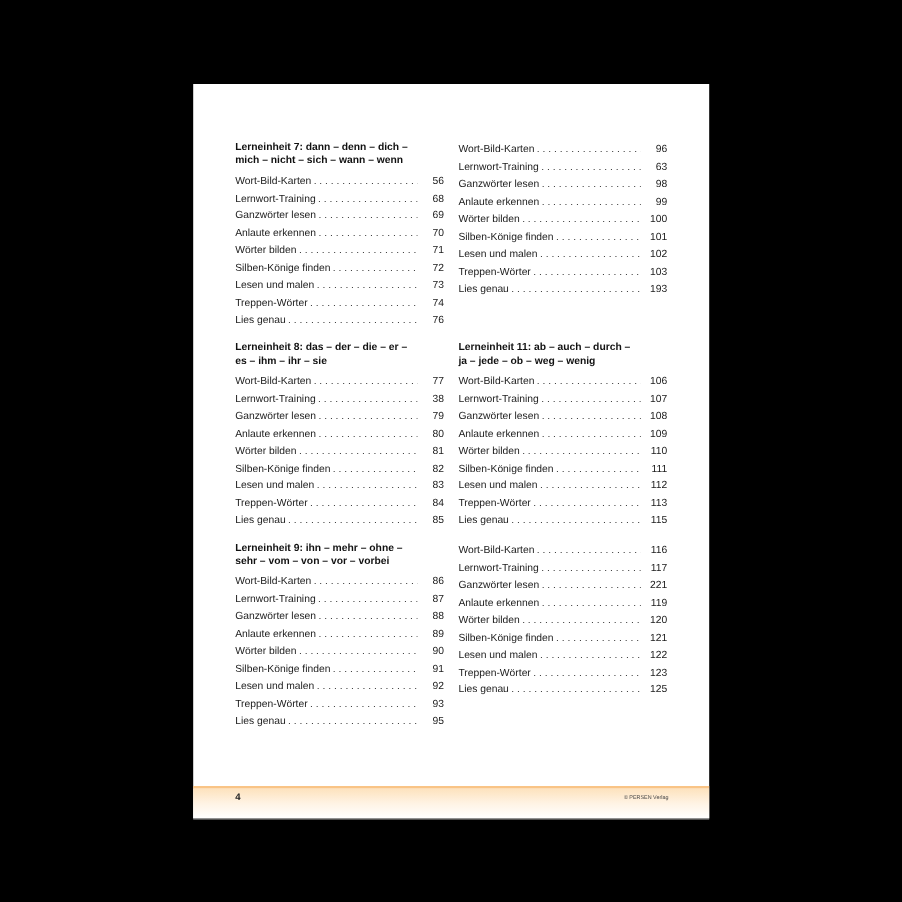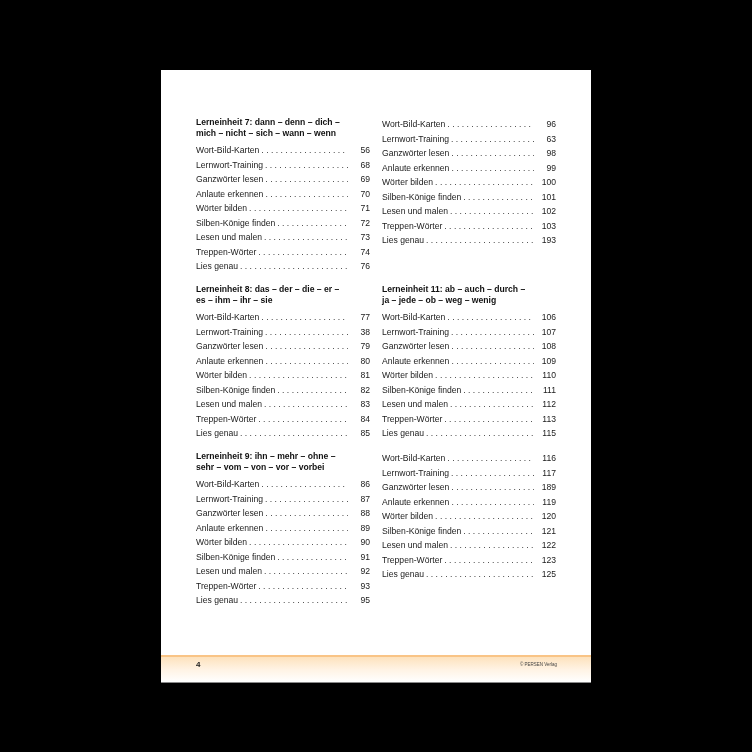--- a/index.html
+++ b/index.html
@@ -384,21 +384,21 @@
           <span class="entry-page">116</span>
         </div>
         <div class="entry">
           <span class="entry-label">Lernwort-Training</span>
           <span class="entry-dots"></span>
           <span class="entry-page">117</span>
         </div>
         <div class="entry">
           <span class="entry-label">Ganzwörter lesen</span>
           <span class="entry-dots"></span>
-          <span class="entry-page">189</span>
+          <span class="entry-page">221</span>
         </div>
         <div class="entry">
           <span class="entry-label">Anlaute erkennen</span>
           <span class="entry-dots"></span>
           <span class="entry-page">119</span>
         </div>
         <div class="entry">
           <span class="entry-label">Wörter bilden</span>
           <span class="entry-dots"></span>
           <span class="entry-page">120</span>

